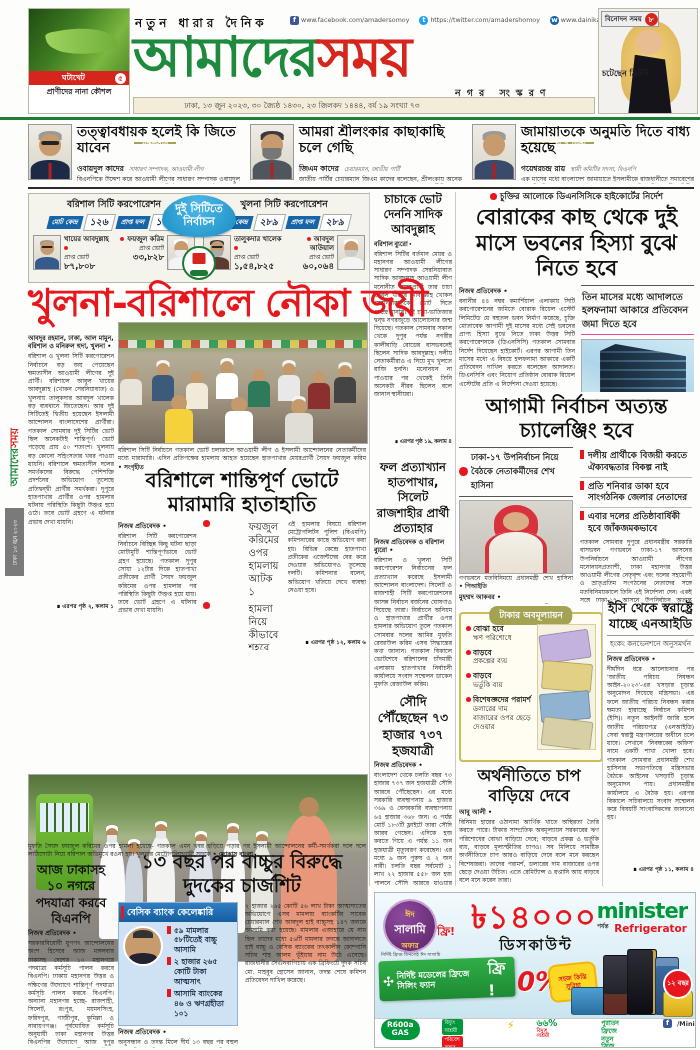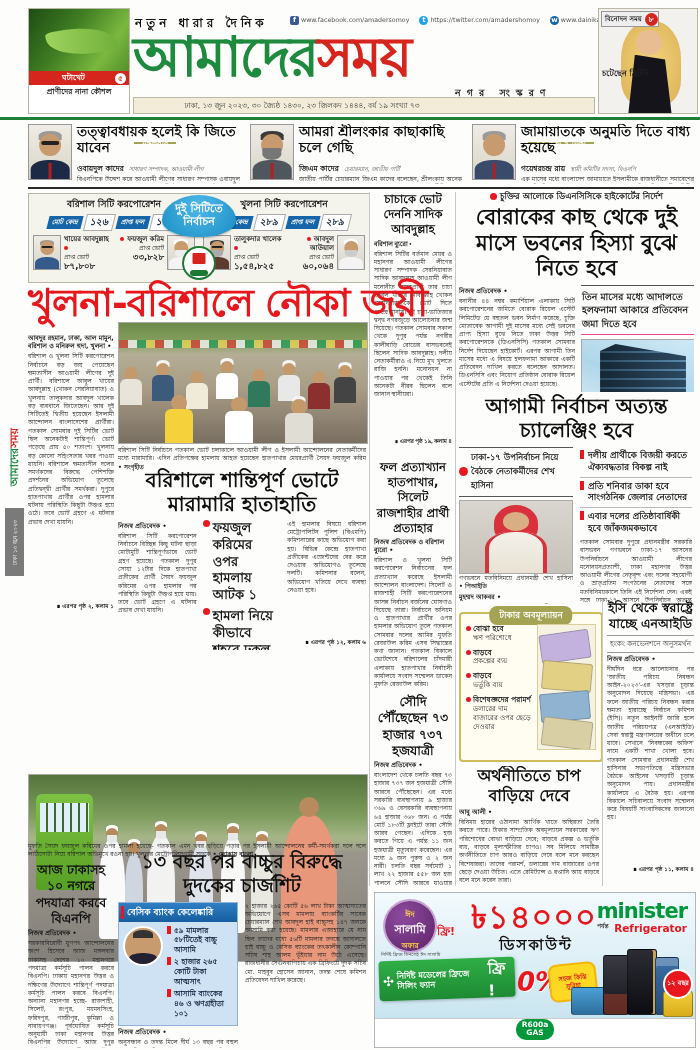--- a/index.html
+++ b/index.html
@@ -76,21 +76,21 @@
   
   .mainhead{font-size:38px;font-weight:bold;color:#e8161d;letter-spacing:-1px;line-height:1;white-space:nowrap;}
   .h21{font-size:20px;line-height:1.22;text-align:center;}
   .h17{font-size:16px;line-height:1.25;text-align:center;}
   .h13{font-size:12.5px;line-height:1.3;text-align:center;}
   .h12{font-size:11.5px;line-height:1.32;text-align:center;}
   .subhead{font-size:13px;font-weight:bold;line-height:1.35;}
   .kicker{font-size:8.4px;font-weight:bold;text-align:center;color:#222;}
   .quotebox{font-size:9.3px;font-weight:bold;line-height:1.45;color:#222;border-top:1px solid #555;border-bottom:1px solid #ec4899;padding:4px 1px;}
   .bullet-item{display:flex;font-size:8.8px;font-weight:bold;line-height:1.35;color:#1b1b1b;padding:3px 0;border-bottom:1px solid #bbb;}
-  .rb-item{display:flex;font-size:13px;font-weight:bold;line-height:1.3;margin-bottom:4px;}
+  .rb-item{display:flex;font-size:10px;font-weight:normal;line-height:1.3;margin-bottom:4px;gap:36px;}
   .caption{font-size:6px;line-height:1.4;color:#222;text-align:justify;}
   .caption b{white-space:nowrap;}
   
   .ph{position:relative;overflow:hidden;border:1px solid #aaa;background:#ccc;}
   .crowd-base{position:absolute;inset:0;background:linear-gradient(180deg,#6d8a49 0%,#85a05e 16%,#b4ad95 26%,#a89c85 55%,#8e8272 80%,#7a7061 100%);}
   .flagband{position:absolute;left:0;top:14%;width:100%;height:7%;background:repeating-linear-gradient(90deg,#cf4436 0 9px,#f2f2f2 9px 18px,#2b9a57 18px 27px,#e9d25a 27px 36px);opacity:.8;}
   .fig{position:absolute;}
   .fig .h{position:absolute;left:50%;top:0;transform:translateX(-50%);width:13px;height:13px;background:#c49a6c;border-radius:50%;}
   .fig .c{position:absolute;left:50%;top:-3px;transform:translateX(-50%);width:13px;height:7px;background:#f5f5f5;border-radius:50% 50% 0 0;}
   .fig .s{position:absolute;left:50%;top:12px;transform:translateX(-50%);width:22px;height:26px;border-radius:6px 6px 0 0;}
@@ -132,21 +132,21 @@
   .disc-note{font-size:6px;color:#333;font-weight:bold;}
   .disc-label{font-size:15px;font-weight:bold;color:#111;letter-spacing:2px;}
   .brand{color:#00983a;font-size:21px;font-weight:bold;letter-spacing:-1px;line-height:1;}
   .brand-sub{color:#e8161d;font-size:10.5px;font-weight:bold;text-align:right;}
   .fanbanner{position:absolute;left:4px;top:66px;width:128px;height:36px;background:linear-gradient(#2fae46,#1d8a33);border-radius:4px;transform:rotate(-2deg);color:#fff;display:flex;align-items:center;padding:2px 4px;box-shadow:1px 1px 3px rgba(0,0,0,.25);}
   .fanbanner .txt{font-size:8.2px;font-weight:bold;line-height:1.25;}
   .fanbanner .fr{font-size:15px;font-weight:bold;margin-left:3px;}
   .zero{position:absolute;left:142px;top:74px;color:#e8161d;font-size:26px;font-weight:bold;font-style:italic;text-shadow:1px 1px 0 #fff;}
   .starb{position:absolute;left:176px;top:72px;width:44px;height:34px;background:#ffd824;border-radius:6px;transform:rotate(-6deg);color:#d6251d;font-size:6.4px;font-weight:bold;text-align:center;display:flex;align-items:center;justify-content:center;line-height:1.25;box-shadow:0 0 0 2px #f4b50a;}
   .fridge{position:absolute;border-radius:3px;border:1px solid rgba(0,0,0,.35);}
-  .adstrip{position:absolute;left:0;right:0;bottom:0;height:28px;background:#fff;border-top:1px solid #ccc;display:flex;align-items:center;gap:22px;padding:0 6px;flex-direction:column;}
+  .adstrip{position:absolute;left:0;right:0;bottom:0;height:28px;background:#fff;border-top:1px solid #ccc;display:flex;align-items:flex-start;gap:22px;padding:0 6px;}
   .gaspill{background:#00983a;color:#fff;font-size:7.5px;font-weight:bold;border-radius:10px;padding:2px 6px;text-align:center;line-height:1.1;}
   .gastags{display:flex;flex-direction:column;gap:1px;}
   .gastag{font-size:5px;color:#fff;background:#e8161d;padding:0 3px;border-radius:2px;}
   .gastag.g{background:#00983a;}
   .sdiv{width:1px;height:18px;background:#ccc;}
   .pct66{color:#00983a;font-size:9px;font-weight:bold;line-height:1;}
   .pct66 small{display:block;font-size:5px;color:#e8161d;}
   .exch{font-size:6.2px;font-weight:bold;color:#e8161d;line-height:1.25;}
   .exch span{color:#00983a;}
   .adcontact{font-size:6.4px;font-weight:bold;color:#333;display:flex;align-items:center;gap:3px;}

